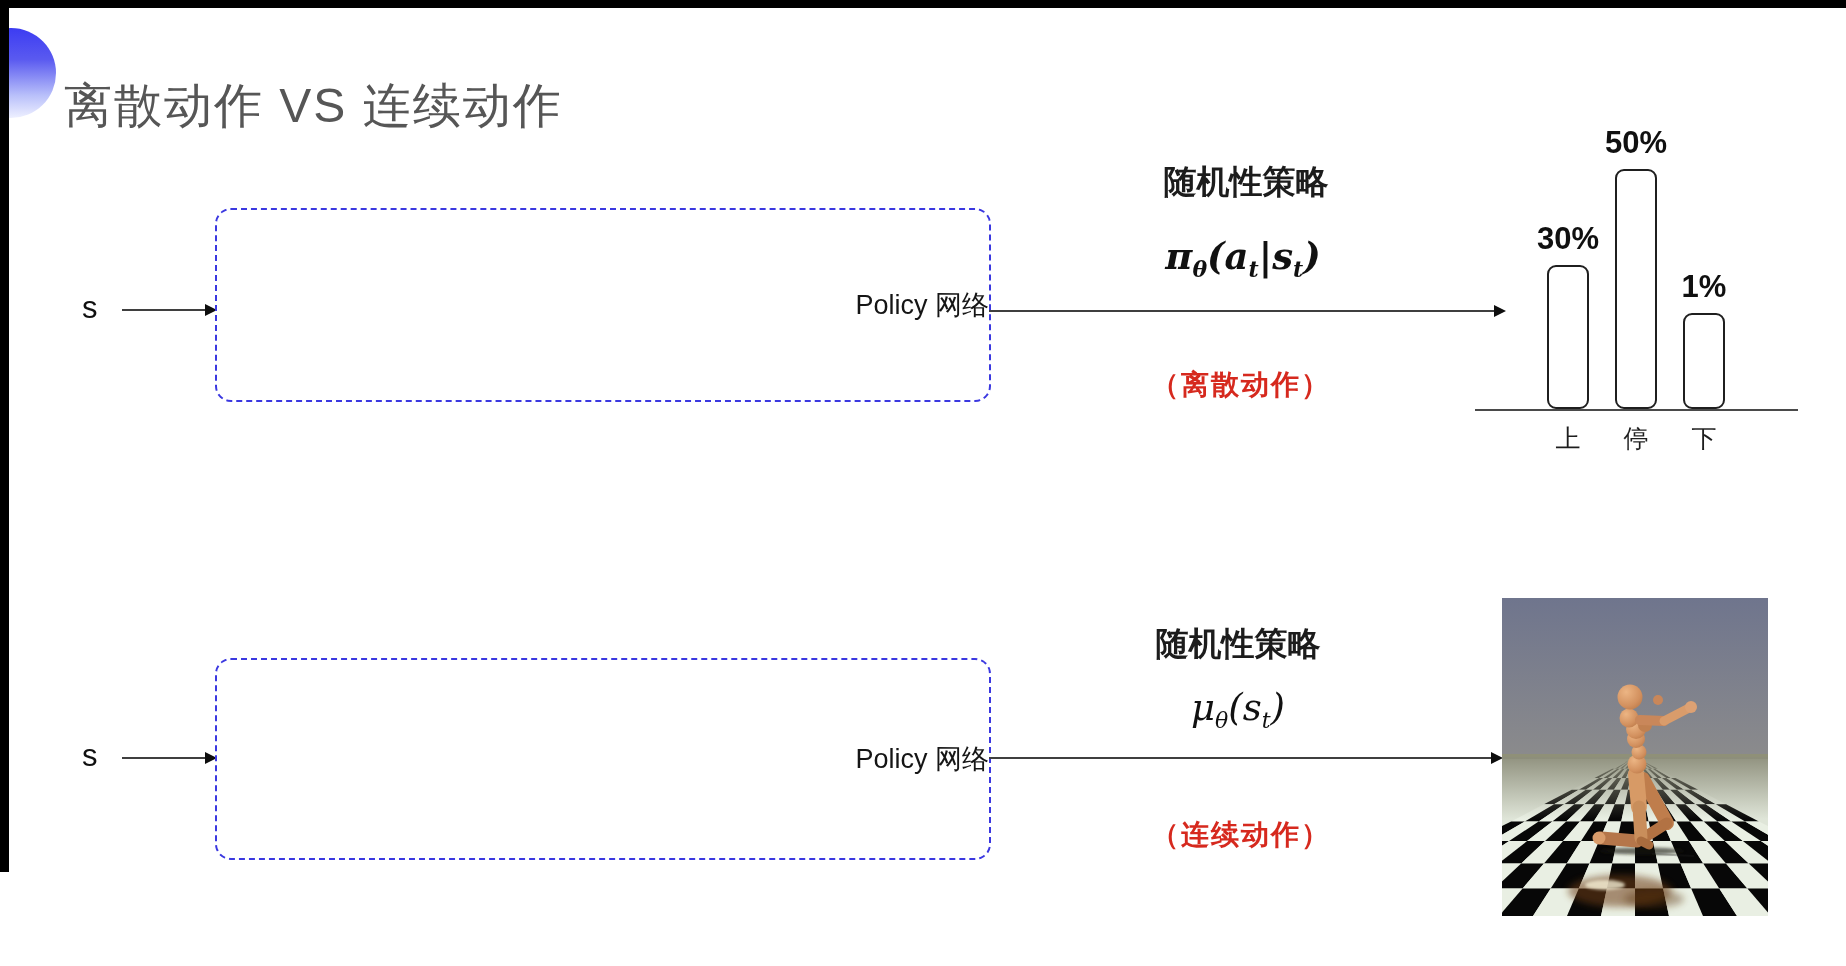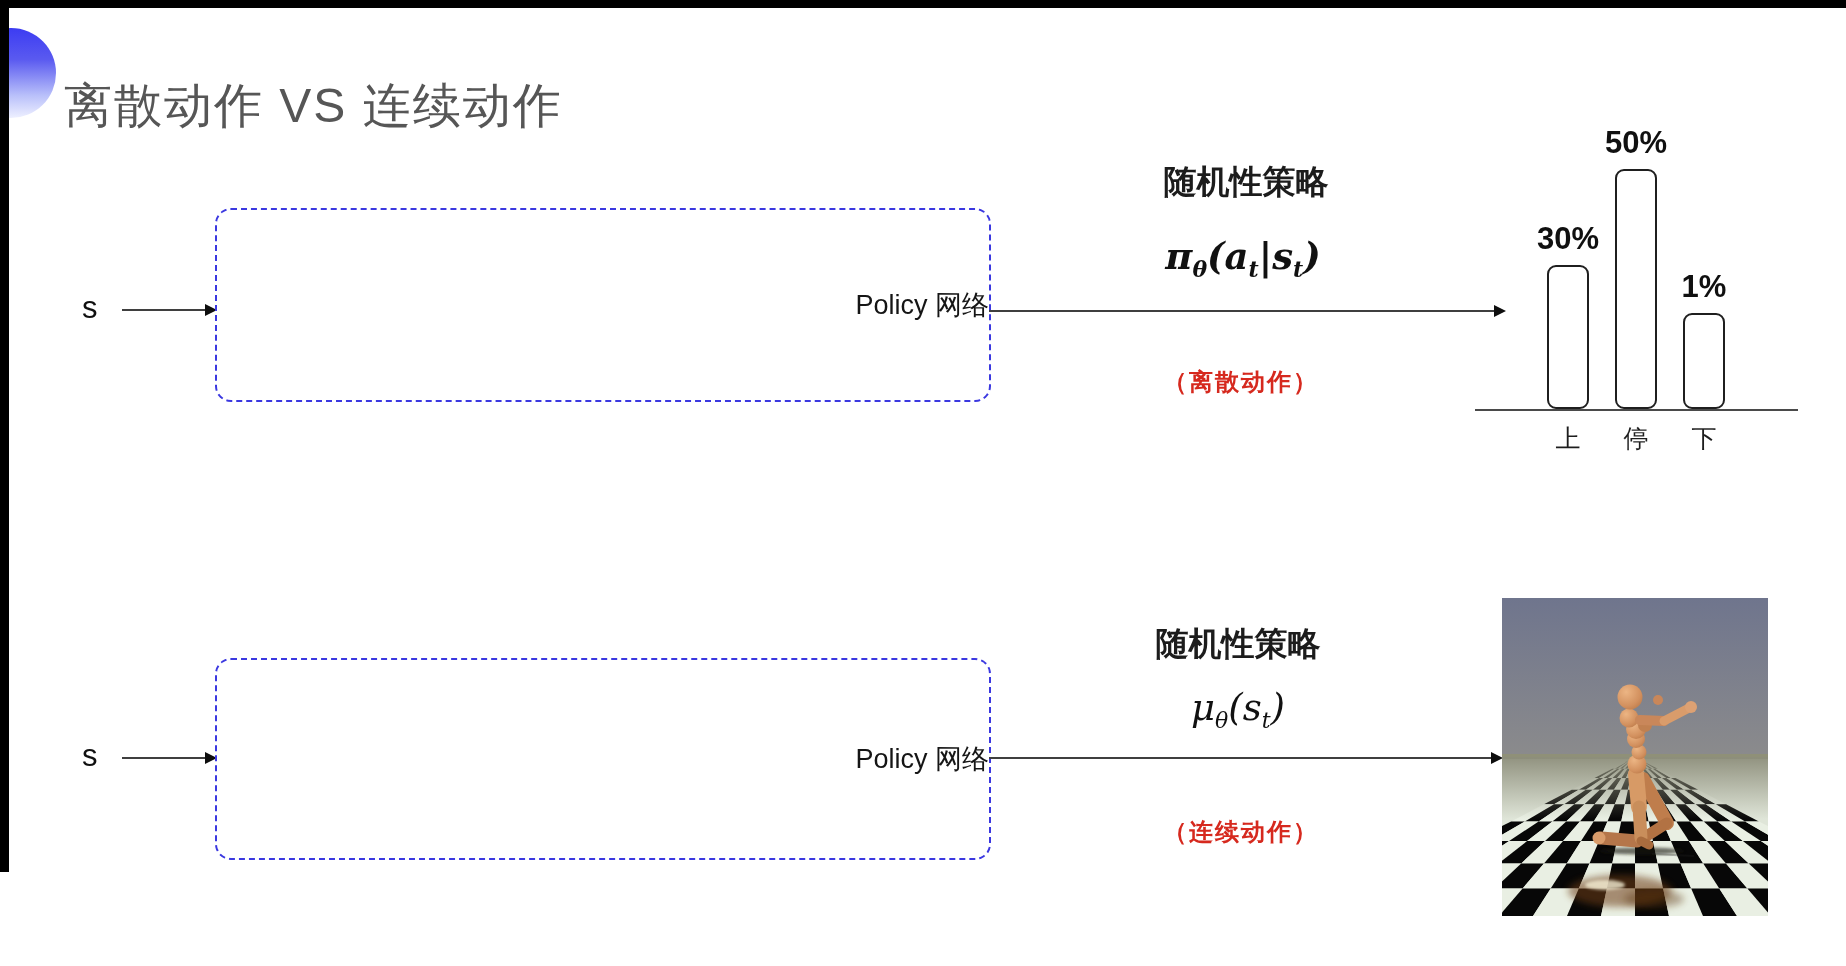--- a/index.html
+++ b/index.html
@@ -34,21 +34,21 @@
   .policy-box .box-label{font-size:27px;color:#151515;}
   
   .policy-title{position:absolute;width:300px;text-align:center;font-size:33px;font-weight:600;color:#1c1c1c;}
   .t1{left:1096px;top:160px;}
   .t2{left:1088px;top:622px;}
   .formula{position:absolute;width:300px;text-align:center;font-size:37px;color:#111;
            font-family:"DejaVu Serif",serif;font-style:italic;}
   .f1{left:1093px;top:234px;font-weight:bold;}
   .f2{left:1088px;top:686px;}
   .formula sub{font-size:22px;}
-  .action-red{position:absolute;width:300px;text-align:center;font-size:24px;font-weight:600;color:#d6291e;
+  .action-red{position:absolute;width:300px;text-align:center;font-size:28px;font-weight:600;color:#d6291e;
               letter-spacing:2px;}
   .r1{left:1091px;top:366px;}
   .r2{left:1091px;top:816px;}
   
   .baseline{position:absolute;left:1475px;top:409px;width:323px;height:2px;background:#4a4a4a;}
   .bar{position:absolute;bottom:557px;width:42px;background:#fff;border:2.5px solid #1f1f1f;
        border-radius:9px;box-sizing:border-box;}
   .b0{left:1547px;} .b1{left:1615px;} .b2{left:1683px;}
   .pct{position:absolute;width:80px;text-align:center;font-size:31px;font-weight:600;color:#101010;}
   .p0{left:1528px;} .p1{left:1596px;} .p2{left:1664px;}

